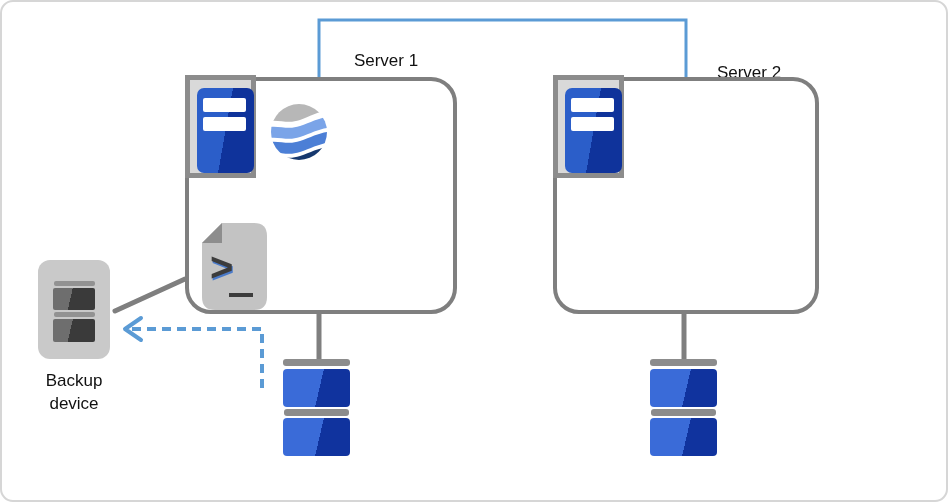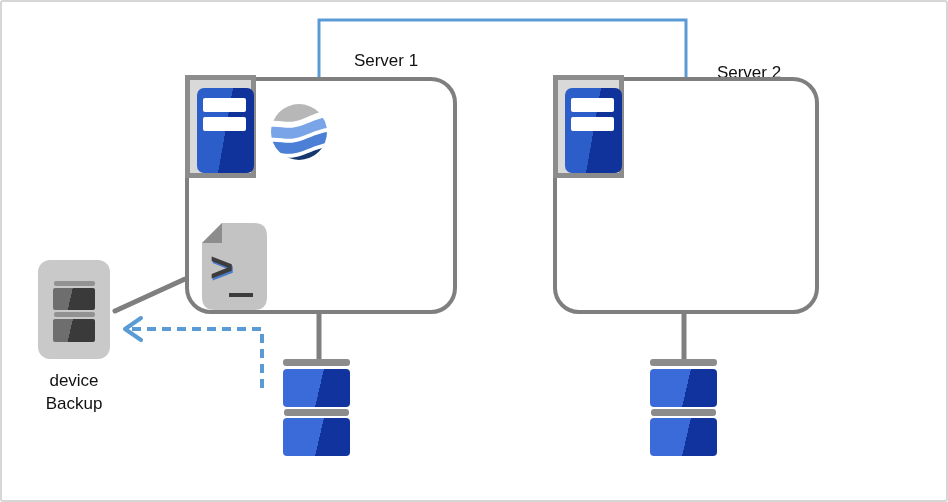--- a/index.html
+++ b/index.html
@@ -1,21 +1,21 @@
 <!DOCTYPE html>
 <html><head>
 <meta charset="utf-8">
 <style>
   html,body{margin:0;padding:0;background:#ffffff;}
   .canvas{
     position:relative;
     width:948px;height:502px;
     background:#ffffff;
     border:2px solid #d6d6d6;
-    border-radius:3px;
+    border-radius:13px;
     box-sizing:border-box;
     font-family:"Liberation Sans", sans-serif;
     color:#111111;
     overflow:hidden;
   }
   .abs{position:absolute;}
   .lbl{font-size:17px;line-height:21px;color:#111;white-space:nowrap;}
   .server-box{
     border:4px solid #7f7f7f;
     border-radius:26px;
@@ -123,22 +123,22 @@
   <div class="abs lbl" style="left:280px;top:249px;">tar , cpio</div>
 
   <div class="abs backup-box" style="left:36px;top:258px;width:72px;height:99px;">
     <div class="abs slot-bar" style="left:16px;top:21px;width:41px;height:5px;"></div>
     <div class="abs slot" style="left:15px;top:28px;width:42px;height:22px;"></div>
     <div class="abs slot-bar" style="left:16px;top:52px;width:41px;height:5px;"></div>
     <div class="abs slot" style="left:15px;top:59px;width:42px;height:23px;"></div>
   </div>
 
   <div class="abs lbl center" style="left:6px;top:367px;width:132px;line-height:23px;">
+    <div>Backup</div>
     <div>device</div>
-    <div>Backup</div>
   </div>
 
   <div class="abs disk" style="left:281px;top:357px;width:67px;height:97px;">
     <div class="abs disk-cap" style="left:0;top:0;width:67px;height:7px;"></div>
     <div class="abs disk-body" style="left:0;top:10px;width:67px;height:38px;"></div>
     <div class="abs disk-cap" style="left:1px;top:50px;width:65px;height:7px;"></div>
     <div class="abs disk-body" style="left:0;top:59px;width:67px;height:38px;"></div>
   </div>
 
   <div class="abs disk" style="left:648px;top:357px;width:67px;height:97px;">

